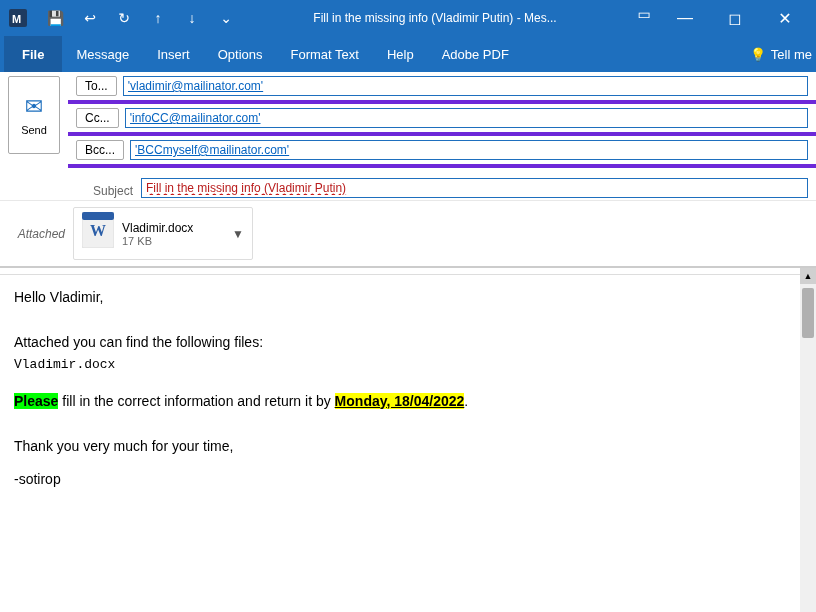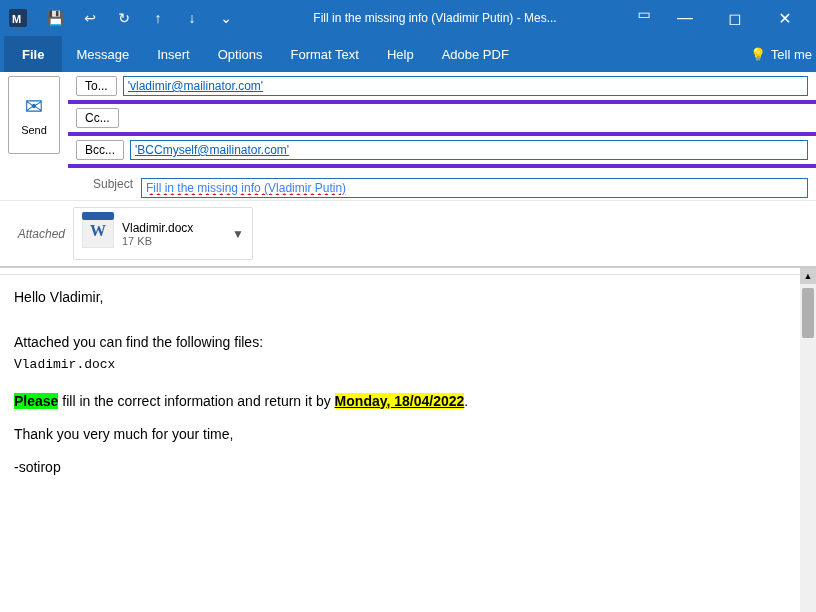--- a/index.html
+++ b/index.html
@@ -40,21 +40,21 @@
     }
     .menubar-item.file { background: #1a5ca0; font-weight: 600; padding: 15px 18px; }
     .tell-me { display: flex; align-items: center; gap: 4px; color: white; margin-left: 4px; cursor: pointer; }
     .header-row {
       display: flex;
       align-items: center;
       border-bottom: 4px solid #6d28d9;
       min-height: 32px;
       padding: 2px 8px;
     }
-    .header-row:last-child { border-bottom: none; }
+    .header-row:last-child { border-bottom: none; align-items: flex-end; }
     .header-label {
       color: #666;
       font-size: 12px;
       min-width: 65px;
       text-align: right;
       padding-right: 8px;
     }
     .header-btn {
       background: white;
       border: 1px solid #aaa;
@@ -226,30 +226,31 @@
 
     <div class="header-rows-area">
 
       <div class="header-row">
         <button class="header-btn">To...</button>
         <input class="header-input" type="text" value="'vladimir@mailinator.com'" style="">
       </div>
 
       <div class="header-row">
         <button class="header-btn">Cc...</button>
+        <input class="header-input" type="text" value="'infoCC@mailinator.com'" style="">
       </div>
 
       <div class="header-row">
         <button class="header-btn">Bcc...</button>
         <input class="header-input" type="text" value="'BCCmyself@mailinator.com'" style="">
       </div>
 
       <div class="header-row">
         <span class="header-label">Subject</span>
-        <input class="subject-input" type="text" value="Fill in the missing info (Vladimir Putin)" style="color: #3b82f6; text-decoration: underline wavy rgb(192, 0, 0); margin-top: 7px;">
+        <input class="subject-input" type="text" value="Fill in the missing info (Vladimir Putin)" style="color: #b91c1c; text-decoration: underline wavy rgb(192, 0, 0); margin-top: 7px;">
       </div>
     </div>
   </div>
 
   <div class="attachment-row">
     <span class="attachment-label">Attached</span>
     <div class="attachment-item">
       <div style="font-size:30px; color:#2b5ea7; font-weight:bold; font-family:serif;">
         <svg width="32" height="36" viewBox="0 0 32 36">
           <rect width="32" height="36" rx="2" fill="#f0f0f0" stroke="#ddd"></rect>
@@ -263,21 +264,21 @@
       </div>
       <span class="attachment-dropdown">▼</span>
     </div>
   </div>
 
   <div style="position:relative; flex:1; background:white; border-top:2px solid #ccc;">
     <div class="email-body" style="padding-right:24px;">
       <p style="margin-bottom:24px;">Hello Vladimir,</p>
       <p style="margin-bottom:2px;">Attached you can find the following files:</p>
       <p class="mono" style="margin-bottom:16px;">Vladimir.docx</p>
-      <p style="margin-bottom:12px;">
+      <p style="margin-bottom:24px;">
         <span class="highlight-green">Please</span><span> fill in the correct information and return it by </span><span class="highlight-yellow">Monday, 18/04/2022</span><span>.</span>
       </p>
       <p style="margin-bottom:12px;">Thank you very much for your time,</p>
       <p>-sotirop</p>
     </div>
 
     <div style="position:absolute; right:0; top:0; width:16px; height:100%; background:#f0f0f0; display:flex; flex-direction:column;">
       <div style="width:16px; height:16px; background:#d0d0d0; display:flex; align-items:center; justify-content:center; cursor:pointer; font-size:9px;">▲</div>
       <div style="flex:1; position:relative; background:#f0f0f0;">
         <div style="position:absolute; top:4px; left:2px; width:12px; height:50px; background:#b0b0b0; border-radius:2px;"></div>

